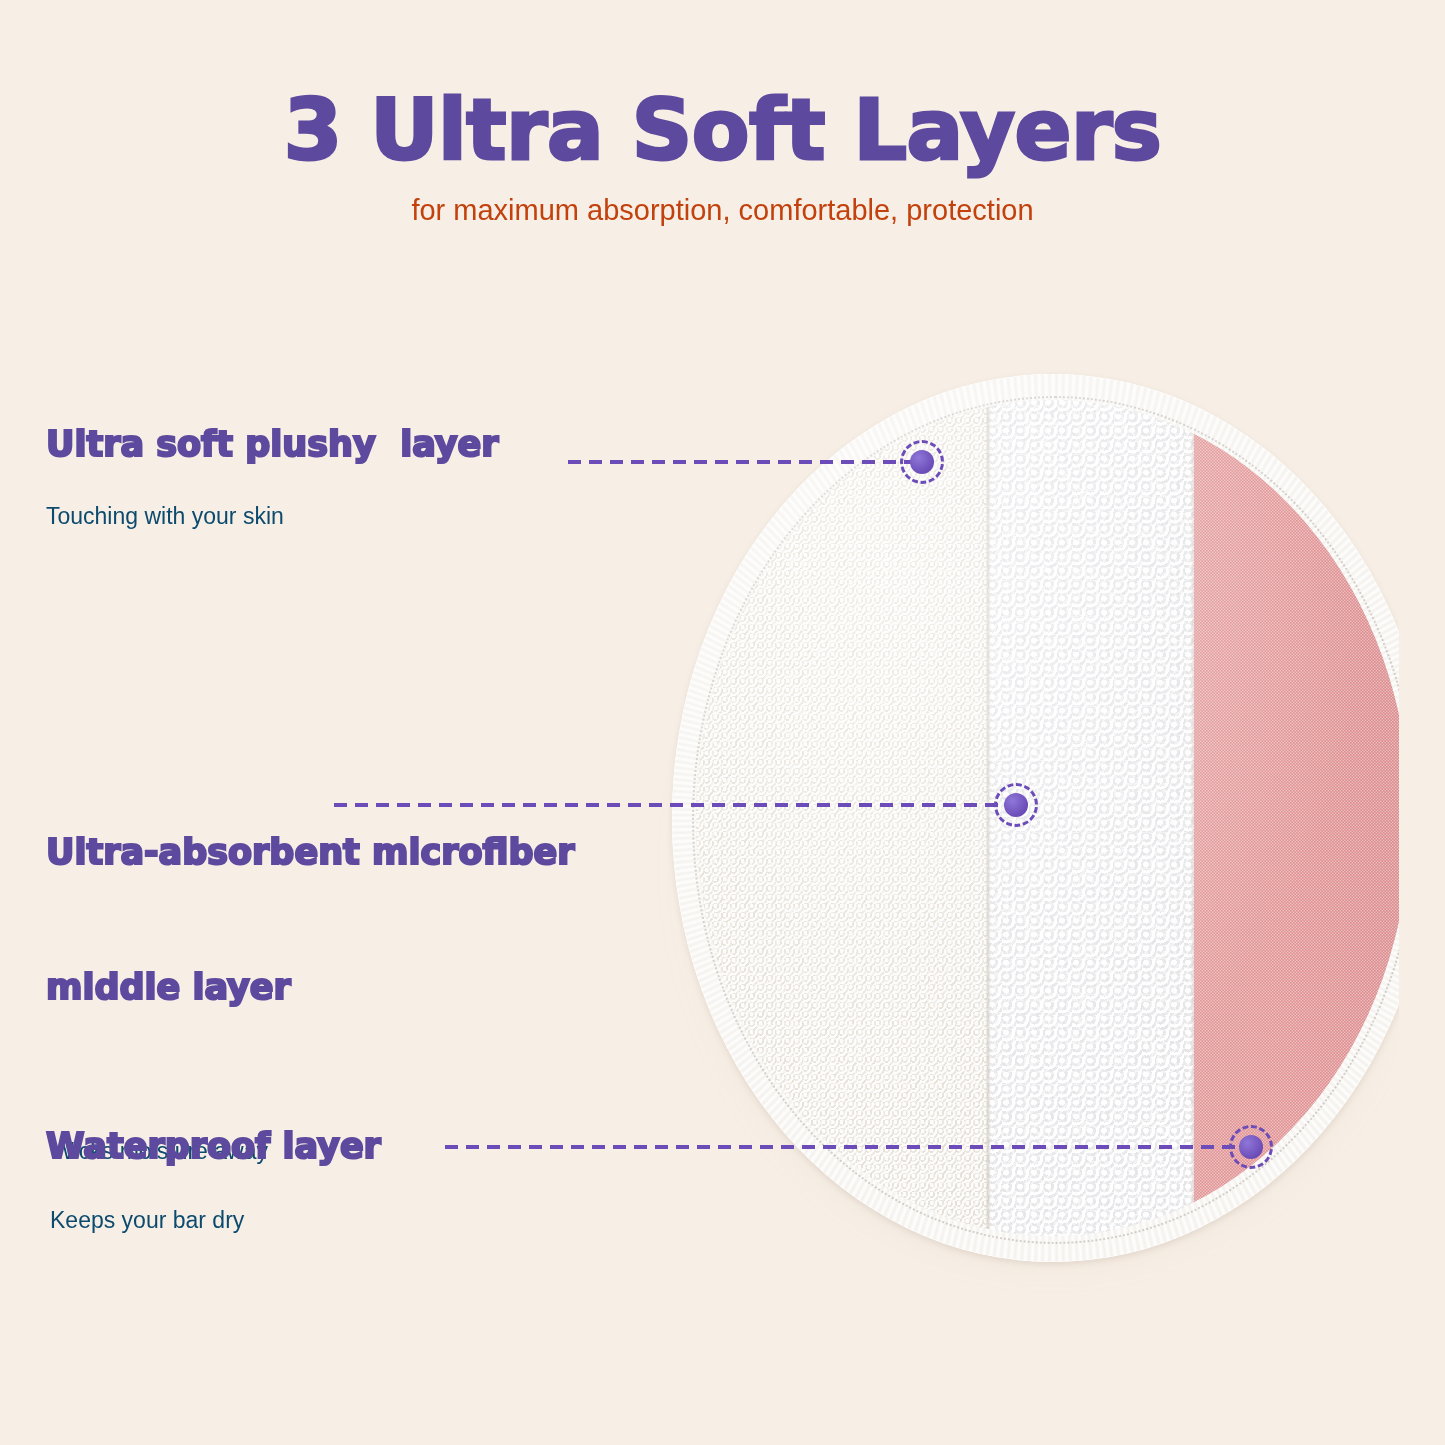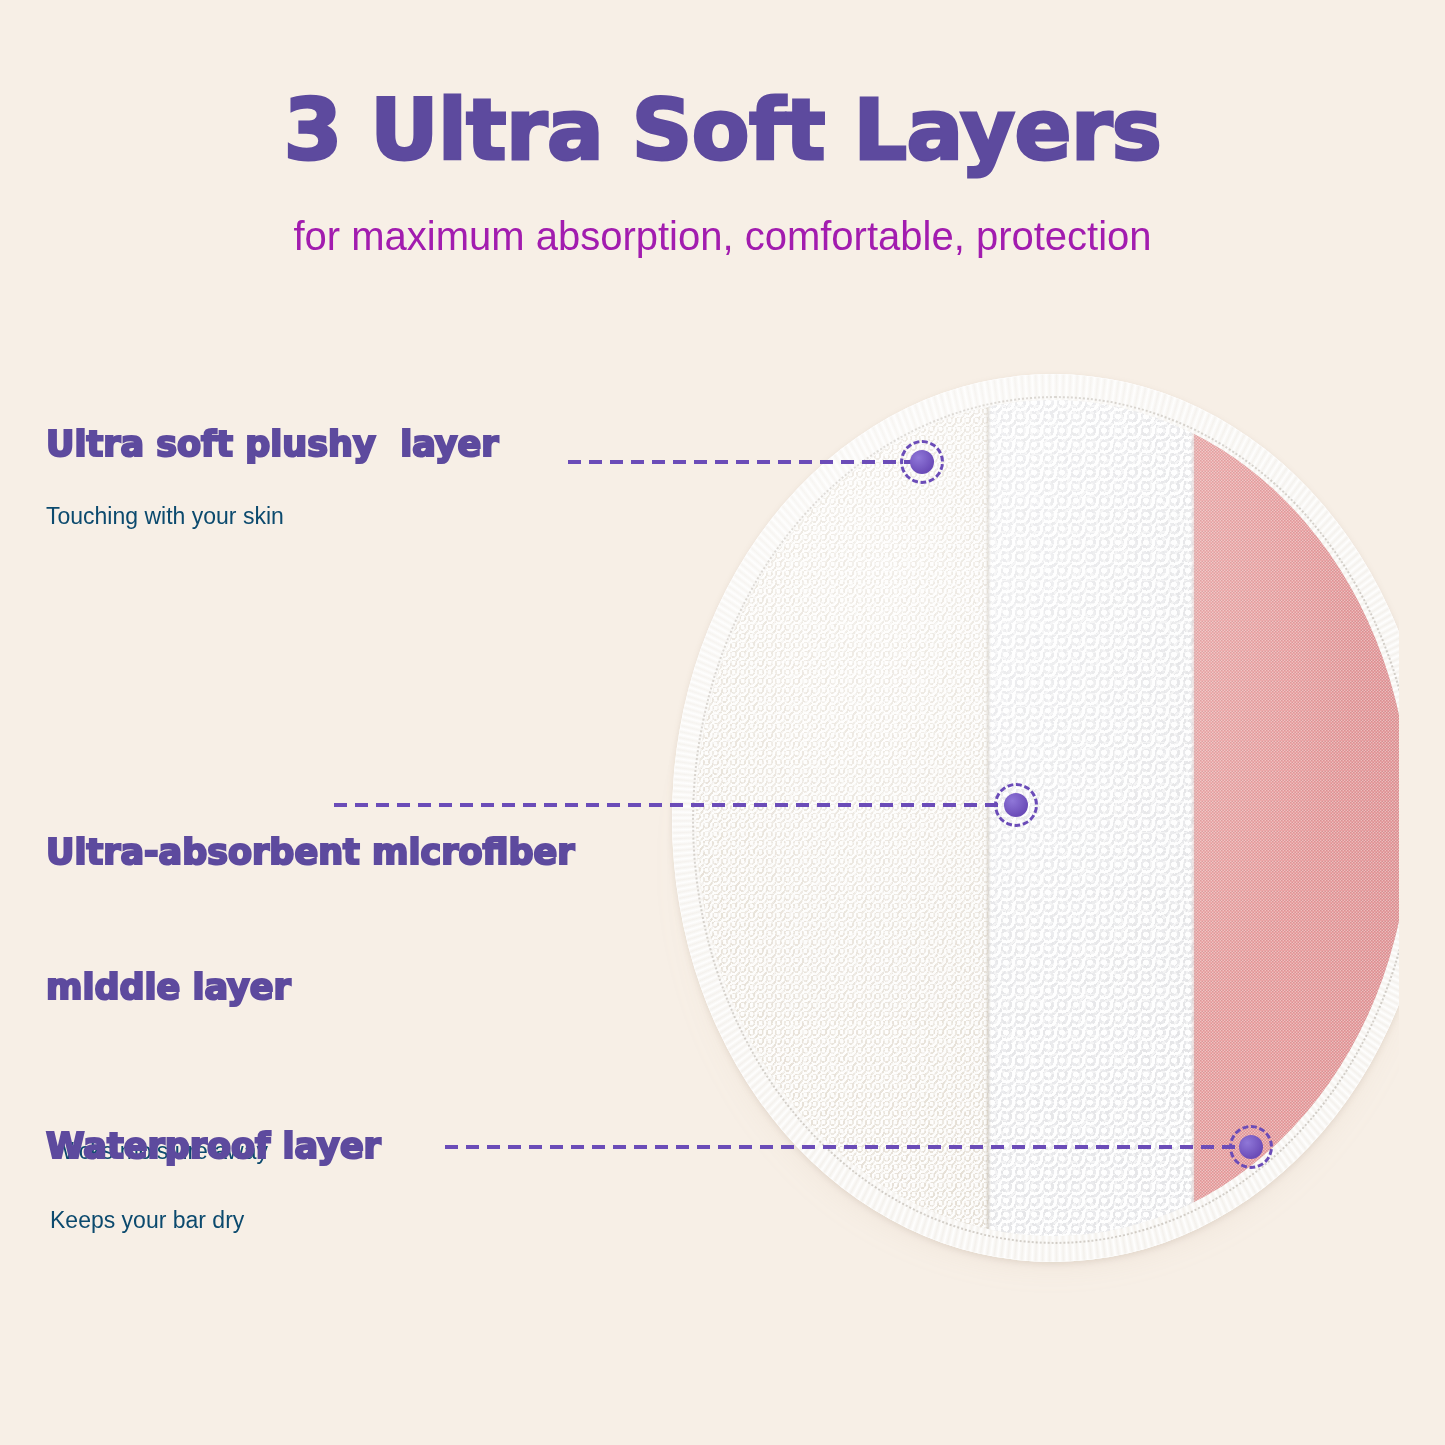--- a/index.html
+++ b/index.html
@@ -26,24 +26,24 @@
     font-size:84px;
     line-height:92px;
     font-weight:bold;
     color:#5d4a9e;
     letter-spacing:-0.5px;
     font-family:"DejaVu Sans", sans-serif;
     -webkit-text-stroke:3px #5d4a9e;
     paint-order:stroke fill;
   }
   .subhead{
-    position:absolute;left:0;top:210px;width:1445px;
-    font-size:40px;
+    position:absolute;left:0;top:184px;width:1445px;
+    font-size:29px;
     line-height:52px;
-    color:#a21caf;
+    color:#c2410c;
     font-family:"Liberation Sans", sans-serif;
   }
 
   
   .callout{position:absolute;}
   .callout .c-title{
     font-size:35px;
     line-height:45px;
     font-weight:bold;
     color:#5d4a9e;

